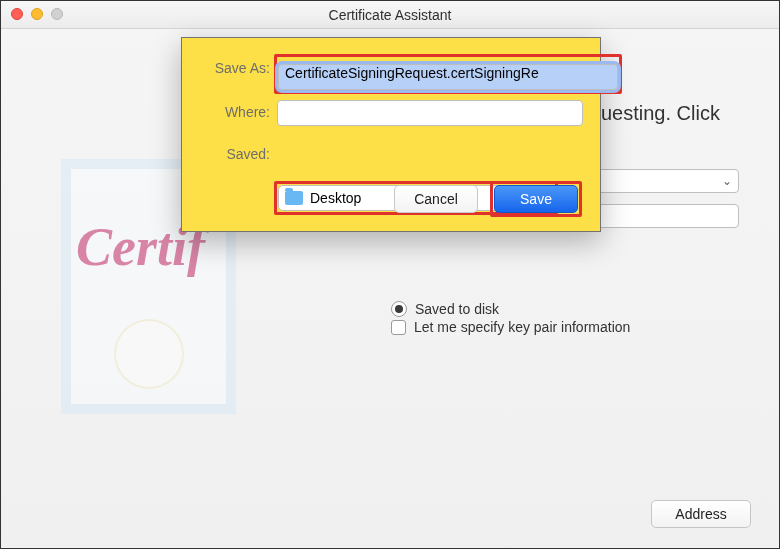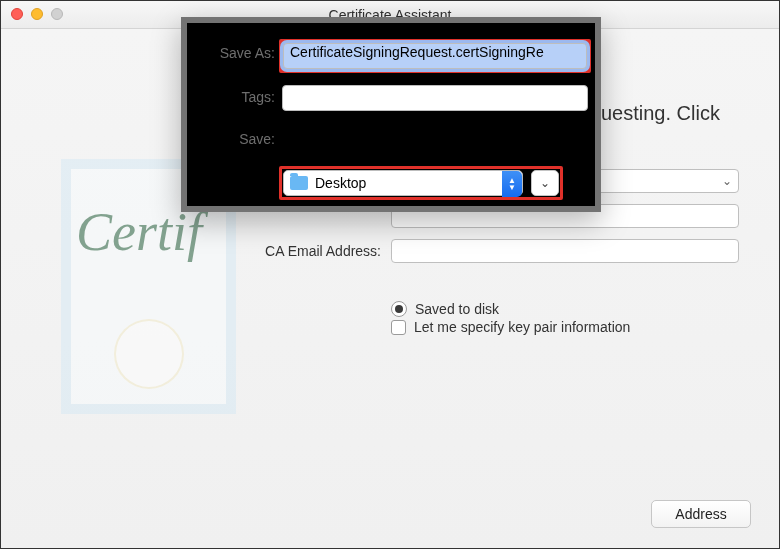--- a/index.html
+++ b/index.html
@@ -11,36 +11,36 @@
   .traffic{position:absolute;left:10px;top:7px;display:flex;gap:8px;}
   .dot{width:12px;height:12px;border-radius:50%;}
   .dot.close{background:#ff5f57;border:0.5px solid #e14239;}
   .dot.min{background:#febc2e;border:0.5px solid #dfa023;}
   .dot.max{background:#d1d1d1;border:0.5px solid #b8b8b8;}
   .title{flex:1;text-align:center;font-size:14px;color:#303030;}
 
   
   .main{position:absolute;top:28px;left:0;right:0;bottom:0;background:linear-gradient(#f5f5f5,#f0f0f0);}
   .cert-art{position:absolute;left:60px;top:130px;width:175px;height:255px;border:10px solid #d5e9f4;background:#f8fcfe;opacity:0.5;}
-  .cert-art .script{font-family:cursive;font-size:54px;color:#14532d;position:absolute;top:32px;left:5px;font-style:italic;}
+  .cert-art .script{font-family:cursive;font-size:54px;color:#be185d;position:absolute;top:47px;left:5px;font-style:italic;font-weight:bold;}
   .seal{position:absolute;bottom:15px;left:50%;transform:translateX(-50%);width:70px;height:70px;border-radius:50%;background:#fff;box-shadow:0 0 0 2px #f2ebc7 inset;}
   .intro{position:absolute;left:260px;right:40px;top:36px;font-size:20px;color:#333;line-height:1.4;}
   
   .mrow{position:absolute;left:260px;right:40px;display:flex;align-items:center;font-size:14px;color:#333;}
   .mlbl{width:130px;text-align:right;padding-right:10px;color:#333;}
   .mtext{flex:1;height:24px;border:1px solid #bfbfbf;border-radius:4px;background:#fff;}
   .sel{flex:1;height:24px;border:1px solid #bfbfbf;border-radius:4px;background:#fff;position:relative;}
   .sel .chev{position:absolute;right:6px;top:4px;font-size:12px;color:#666;}
   .radio{width:16px;height:16px;border:1px solid #9a9a9a;border-radius:50%;margin-right:8px;position:relative;background:#fff;}
   .radio.on::after{content:"";position:absolute;left:3px;top:3px;width:8px;height:8px;border-radius:50%;background:#3a3a3a;}
   .chk{width:15px;height:15px;border:1px solid #9a9a9a;border-radius:3px;margin-right:8px;background:#fff;}
   .continue{position:absolute;right:28px;bottom:20px;width:100px;height:28px;border:1px solid #c6c6c6;border-radius:5px;background:linear-gradient(#ffffff,#f2f2f2);font-size:14px;color:#222;display:flex;align-items:center;justify-content:center;}
 
   
-  .sheet{position:absolute;left:180px;top:16px;width:420px;height:195px;background:#000000;border:6px solid #737373;box-shadow:0 10px 28px rgba(0,0,0,0.28);}
+  .sheet{position:absolute;left:180px;top:36px;width:420px;height:195px;background:#fde047;border:1px solid #737373;box-shadow:0 10px 28px rgba(0,0,0,0.28);}
   .srow{position:absolute;display:flex;align-items:center;}
   .slbl{font-size:14px;color:#6e6e6e;text-align:right;}
   .sinput{height:26px;border:1px solid #bdbdbd;border-radius:4px;background:#fff;font-size:14px;padding:0 6px;color:#000;}
   .saveas-wrap{border:3px solid #e0312a;padding:1px;border-radius:2px;}
   .saveas-sel{box-shadow:0 0 0 3px #9cb9ef;background:#b7d0f8;}
   .saveas-sel input{border:none;outline:none;background:transparent;font-size:14px;width:100%;}
   .where-wrap{border:3px solid #e0312a;padding:1px;border-radius:2px;display:flex;align-items:center;gap:8px;}
   .where-sel{height:26px;width:240px;border:1px solid #bdbdbd;border-radius:5px;background:#fff;display:flex;align-items:center;position:relative;font-size:14px;padding-left:6px;}
   .folder-ic{width:18px;height:14px;background:#69b8f4;border-radius:2px;margin-right:7px;position:relative;}
   .folder-ic::before{content:"";position:absolute;left:0;top:-3px;width:8px;height:3px;background:#69b8f4;border-radius:2px 2px 0 0;}
@@ -76,24 +76,20 @@
 
     <div class="mrow" style="top:140px;left:390px;">
       <div class="sel">
           <span class="chev">⌄</span>
         </div>
     </div>
     <div class="mrow" style="top:175px;left:390px;">
       <div class="mtext"></div>
     </div>
 
-    <div class="mrow" style="top:210px;">
-      <div class="mlbl">CA Email Address:</div>
-      <div class="mtext"></div>
-    </div>
 
     <div class="mrow" style="top:264px;margin-top:8px;">
       <div class="mlbl"></div>
       <div class="radio on"></div>
       <span>Saved to disk</span>
     </div>
     <div class="mrow" style="top:290px;text-align:center;">
       <div class="mlbl"></div>
       <div class="chk"></div>
       <span>Let me specify key pair information</span>
@@ -102,48 +98,54 @@
     <div class="continue">Address</div>
   </div>
 
   <div class="sheet">
 
     <div class="srow" style="left:18px;top:22px;">
       <div class="slbl" style="width:70px;">Save As:</div>
     </div>
     <div class="srow" style="left:92px;top:16px;">
       <div class="saveas-wrap">
-        <div class="sinput saveas-sel" style="width:304px;">
+        <div class="sinput saveas-sel" style="width:340px;margin-top:6px;">
           <input type="text" value="CertificateSigningRequest.certSigningRe" style="">
         </div>
       </div>
     </div>
 
     <div class="srow" style="left:18px;top:66px;">
-      <div class="slbl" style="width:70px;">Tags:</div>
+      <div class="slbl" style="width:70px;">Where:</div>
     </div>
     <div class="srow" style="left:95px;top:62px;">
       <div class="sinput" style="width:306px;"></div>
     </div>
 
     <div class="srow" style="left:18px;top:108px;">
-      <div class="slbl" style="width:70px;">Save:</div>
+      <div class="slbl" style="width:70px;">Saved:</div>
     </div>
     <div class="srow" style="left:92px;top:100px;margin-top:43px;">
       <div class="where-wrap">
         <div class="where-sel">
           <div class="folder-ic"></div>
           <span>Desktop</span>
           <div class="stepper">
               <span>▲</span>
               <span>▼</span>
             </div>
         </div>
         <div class="expand-btn">
           <span>⌄</span>
         </div>
       </div>
     </div>
 
+    <div class="srow" style="right:18px;bottom:14px;gap:12px;">
+      <div class="btn btn-cancel">Cancel</div>
+      <div class="save-wrap">
+        <div class="btn btn-save">Save</div>
+      </div>
+    </div>
 
   </div>
 
 </div>
 
 </body></html>

